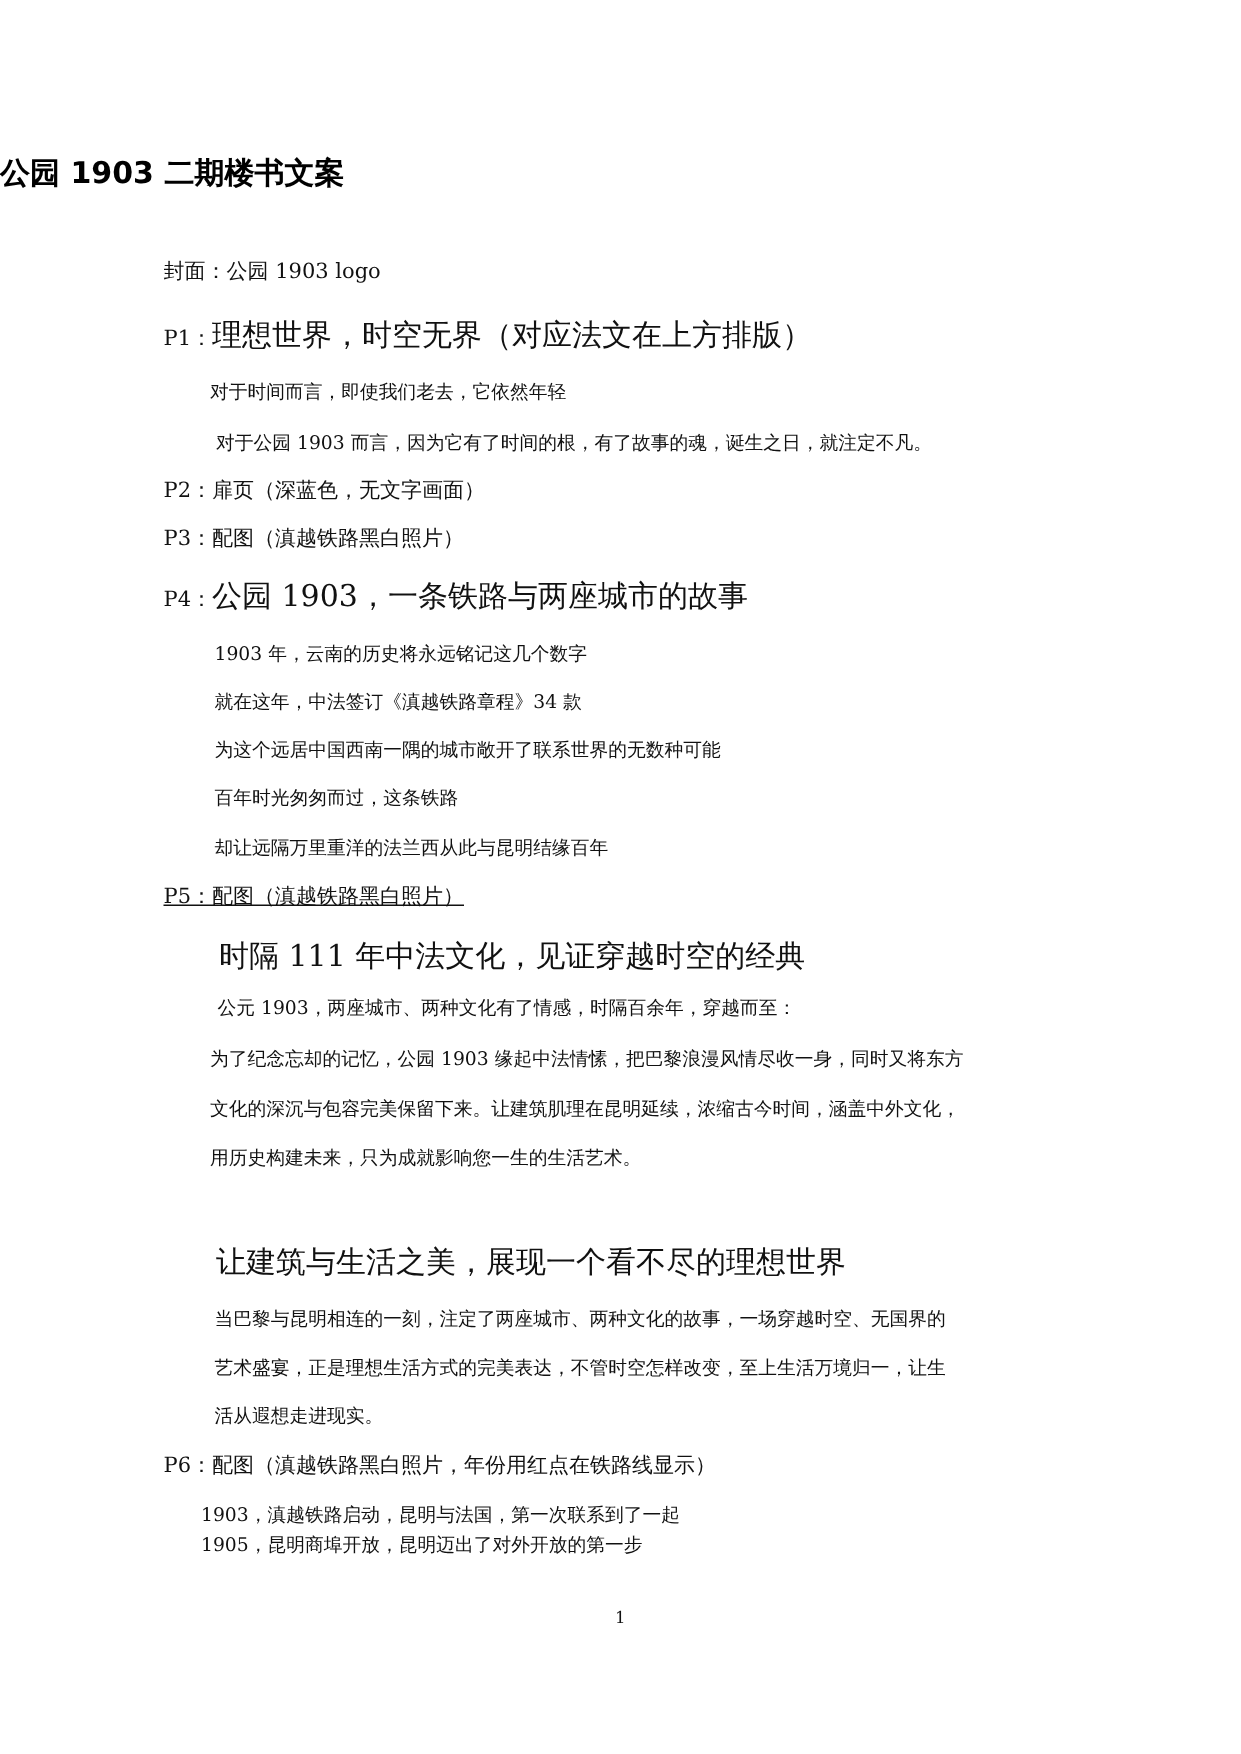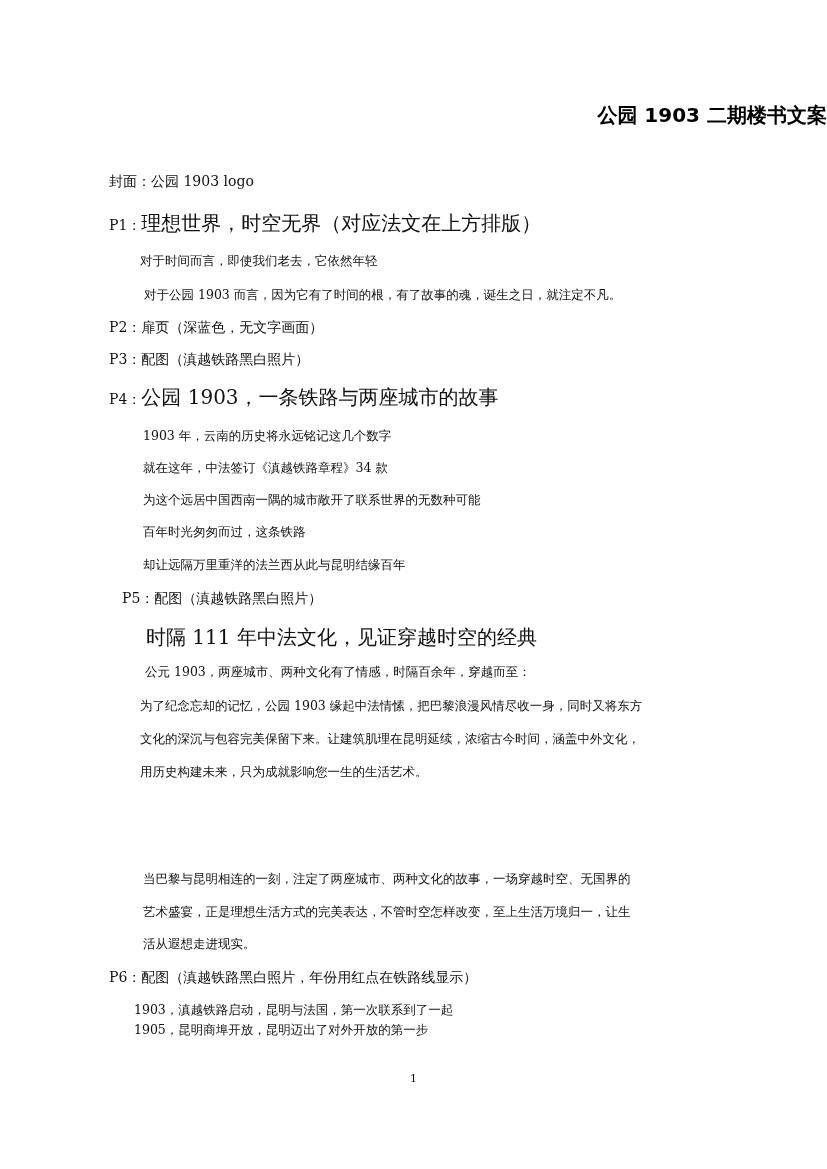--- a/index.html
+++ b/index.html
@@ -1,20 +1,20 @@
 <!DOCTYPE html>
 <html><head>
 <meta charset="utf-8">
 <style>
   html, body { margin: 0; padding: 0; background: #ffffff; }
   body { width: 827px; height: 1169px; position: relative; overflow: hidden;
          font-family: "DejaVu Serif", "Liberation Serif", serif; color: #111; }
   .page { position: absolute; left: 0; top: 0; width: 827px; height: 1169px; }
   .abs { position: absolute; white-space: nowrap; line-height: 1; }
-  .title { left: 0; width: 827px; text-align: right; top: 105px;
+  .title { left: 0; width: 827px; text-align: left; top: 105px;
            font-family: "DejaVu Sans", "Liberation Sans", sans-serif; font-weight: bold; font-size: 20px; color: #000; }
   .s14 { font-size: 14px; }
   .s13 { font-size: 12.5px; }
   .s20 { font-size: 20px; }
   .pnum { font-size: 14px; }
   .footer { left: 0; width: 827px; text-align: center; top: 1073px; font-size: 11px; }
 </style>
 </head>
 <body>
 
@@ -38,29 +38,30 @@
 
   <div class="abs" style="left:109px; top:387px;">
     <span class="pnum">P4：</span><span class="s20">公园 1903，一条铁路与两座城市的故事</span>
   </div>
   <div class="abs s13" style="left:143px; top:430px;">1903 年，云南的历史将永远铭记这几个数字</div>
   <div class="abs s13" style="left:143px; top:462px;">就在这年，中法签订《滇越铁路章程》34 款</div>
   <div class="abs s13" style="left:143px; top:494px;">为这个远居中国西南一隅的城市敞开了联系世界的无数种可能</div>
   <div class="abs s13" style="left:143px; top:526px;">百年时光匆匆而过，这条铁路</div>
   <div class="abs s13" style="left:143px; top:559px;">却让远隔万里重洋的法兰西从此与昆明结缘百年</div>
 
-  <div class="abs s14" style="left:122px; top:591px;">
+  <div class="abs s14" style="left:109px; top:591px;text-decoration:underline;">
     <span>P5：</span><span>配图（滇越铁路黑白照片）</span>
   </div>
   <div class="abs s20" style="left:146px; top:627px;">时隔 111 年中法文化，见证穿越时空的经典</div>
   <div class="abs s13" style="left:145px; top:666px;text-align:right;">公元 1903，两座城市、两种文化有了情感，时隔百余年，穿越而至：</div>
   <div class="abs s13" style="left:140px; top:700px;">为了纪念忘却的记忆，公园 1903 缘起中法情愫，把巴黎浪漫风情尽收一身，同时又将东方</div>
   <div class="abs s13" style="left:140px; top:733px;">文化的深沉与包容完美保留下来。让建筑肌理在昆明延续，浓缩古今时间，涵盖中外文化，</div>
   <div class="abs s13" style="left:140px; top:766px;">用历史构建未来，只为成就影响您一生的生活艺术。</div>
 
+  <div class="abs s20" style="left:144px; top:831px;">让建筑与生活之美，展现一个看不尽的理想世界</div>
   <div class="abs s13" style="left:143px; top:906px;">艺术盛宴，正是理想生活方式的完美表达，不管时空怎样改变，至上生活万境归一，让生</div>
   <div class="abs s13" style="left:143px; top:873px;">当巴黎与昆明相连的一刻，注定了两座城市、两种文化的故事，一场穿越时空、无国界的</div>
   <div class="abs s13" style="left:143px; top:938px;">活从遐想走进现实。</div>
 
   <div class="abs s14" style="left:109px; top:970px;">
     <span>P6：</span><span>配图（滇越铁路黑白照片，年份用红点在铁路线显示）</span>
   </div>
   <div class="abs s13" style="left:134px; top:1004px;">1903，滇越铁路启动，昆明与法国，第一次联系到了一起</div>
   <div class="abs s13" style="left:134px; top:1024px;">1905，昆明商埠开放，昆明迈出了对外开放的第一步</div>
 

